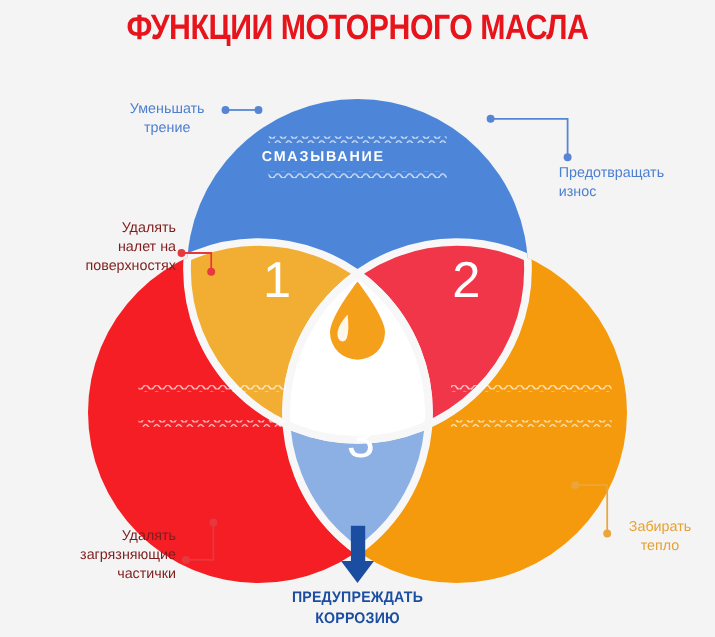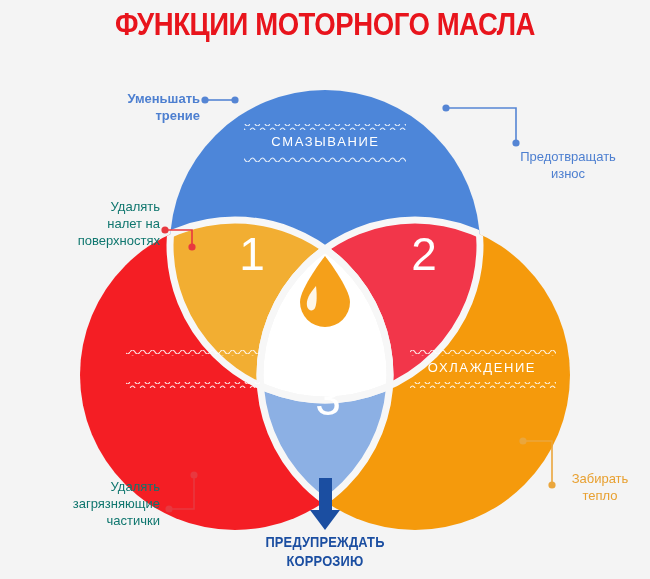--- a/index.html
+++ b/index.html
@@ -41,24 +41,24 @@
   }
   .callout {
     position: absolute;
     font-family: "Liberation Sans", sans-serif;
     font-size: 13px;
     line-height: 17px;
     font-weight: normal;
     white-space: pre-line;
   }
   .callout.blue { color: #4d7fd0; }
-  .callout.red  { color: #0f766e; }
+  .callout.red  { color: #7f1d1d; }
   .callout.orange { color: #e8a030; }
-  .co-reduce-friction { left: 104px; top: 90px; width: 96px; text-align: right; font-weight: bold; }
-  .co-prevent-wear    { left: 508px; top: 148px; width: 120px; text-align: center; }
+  .co-reduce-friction { left: 104px; top: 90px; width: 96px; text-align: center; }
+  .co-prevent-wear    { left: 508px; top: 148px; width: 120px; text-align: left; }
   .co-remove-deposits { left: 50px;  top: 198px; width: 110px; text-align: right; }
   .co-remove-particles{ left: 44px;  top: 478px; width: 116px; text-align: right; }
   .co-take-heat       { left: 560px; top: 470px; width: 80px;  text-align: center; }
 
   .corrosion-label {
     position: absolute;
     left: 215px;
     top: 533px;
     width: 220px;
     text-align: center;
@@ -68,25 +68,25 @@
     line-height: 19px;
     letter-spacing: 0.2px;
     color: #1b4ea1;
     white-space: pre-line;
     transform: scaleX(0.92);
     transform-origin: center top;
   }
   .circle-label {
     position: absolute;
     font-family: "Liberation Sans", sans-serif;
-    font-weight: normal;
+    font-weight: bold;
     font-size: 13px;
     letter-spacing: 1.6px;
     color: #ffffff;
-    text-align: center;
+    text-align: left;
     white-space: nowrap;
   }
   .lbl-lubrication { left: 238px; top: 134px; width: 175px; }
   .lbl-cleaning    { left: 118px; top: 360px; width: 150px; }
   .lbl-cooling     { left: 402px; top: 360px; width: 160px; }
 </style>
 </head>
 <body>
 
 <div id="stage">
@@ -218,21 +218,20 @@
       </g>
     </g>
 
     <g>
       <rect x="319" y="478" width="13" height="36" fill="#1b4ea1"></rect>
       <path d="M310 510 L 325 530 L 340 510 Z" fill="#1b4ea1"></path>
     </g>
   </svg>
 
   <div class="circle-label lbl-lubrication">СМАЗЫВАНИЕ</div>
-  <div class="circle-label lbl-cooling">ОХЛАЖДЕНИЕ</div>
 
   <div class="callout blue co-reduce-friction">Уменьшать
 трение</div>
   <div class="callout blue co-prevent-wear">Предотвращать
 износ</div>
   <div class="callout red co-remove-deposits">Удалять
 налет на
 поверхностях</div>
   <div class="callout red co-remove-particles">Удалять
 загрязняющие

